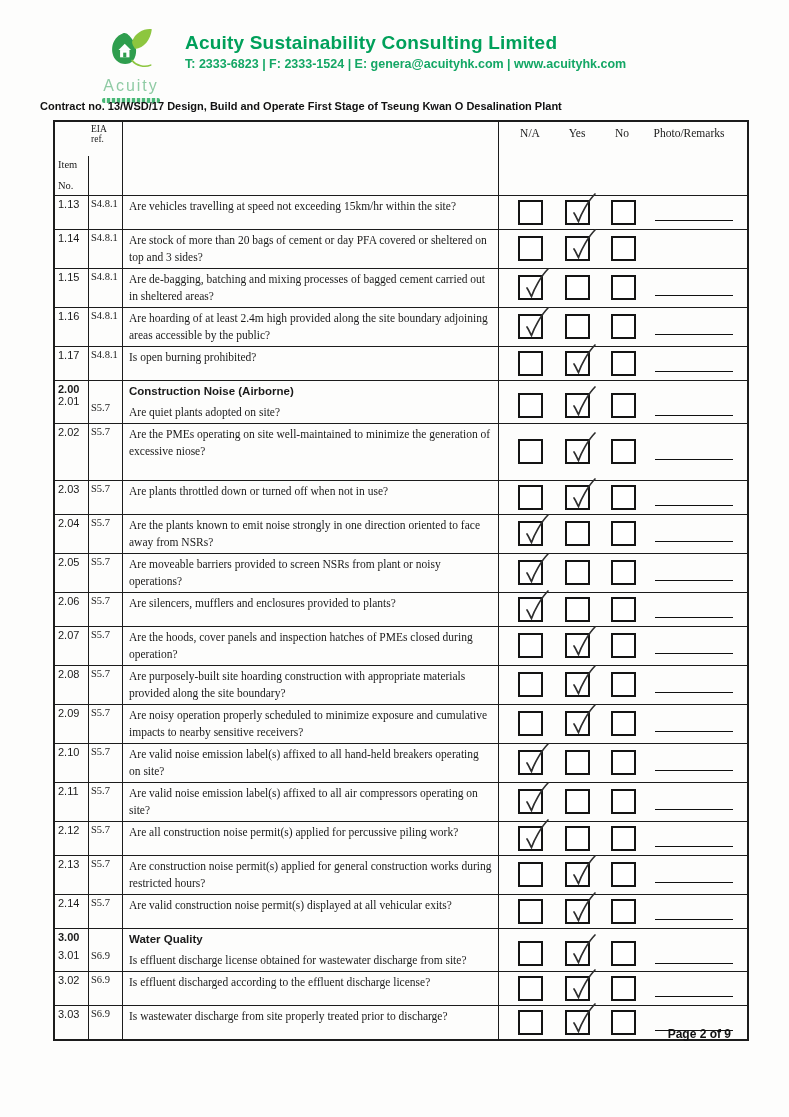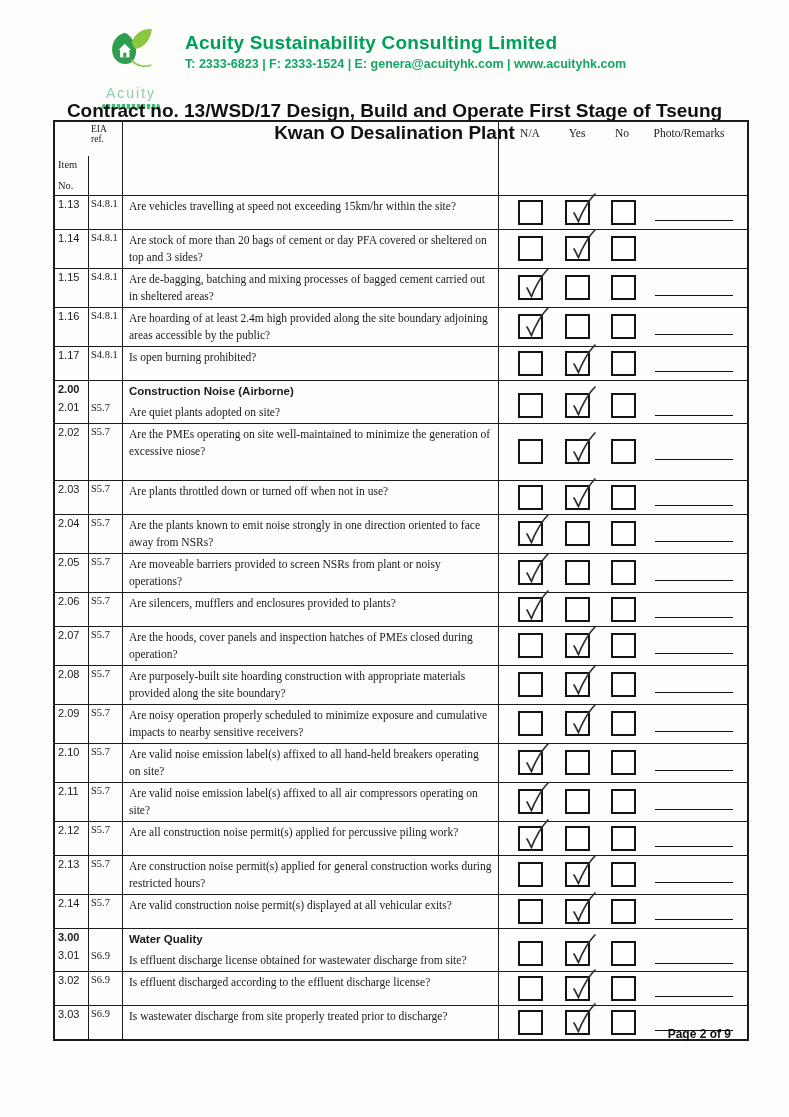--- a/index.html
+++ b/index.html
@@ -3,30 +3,30 @@
 <meta charset="utf-8">
 <style>
   html,body{margin:0;padding:0;background:#ffffff;}
   .page{
     position:relative;width:789px;height:1117px;background:#fdfdfc;
     font-family:"Liberation Sans",sans-serif;color:#1a1a1a;overflow:hidden;
   }
   
   .logo{position:absolute;left:92px;top:26px;width:78px;height:70px;text-align:center;}
   .logo svg{display:block;margin:0 auto;}
-  .logo .logo-word{font-size:14px;letter-spacing:2px;color:#8fcba4;margin-top:13px;}
+  .logo .logo-word{font-size:16px;letter-spacing:2px;color:#8fcba4;margin-top:5px;}
   .logo .logo-tagline{width:58px;height:5px;margin:3px auto 0;
     background:repeating-linear-gradient(90deg,#49b877 0 3px,#d9efe2 3px 5px);
     filter:blur(0.6px);border-radius:2px;}
   .head-block{position:absolute;left:185px;right:20px;top:32px;text-align:left;}
   .co-name{font-size:19px;font-weight:bold;color:#00a05a;letter-spacing:.2px;}
   .co-addr{font-size:12.5px;font-weight:bold;color:#14a765;margin-top:4px;}
   .co-contact{font-size:12.5px;font-weight:bold;color:#14a765;margin-top:3px;}
-  .doc-title{position:absolute;left:40px;right:40px;top:100px;text-align:center;
-    font-size:19px;font-weight:bold;color:#111;}
+  .doc-title{position:absolute;left:40px;right:40px;top:100px;
+    font-size:11px;font-weight:bold;color:#111;}
   
   .tbl{position:absolute;left:53px;top:120px;width:692px;border:2px solid #1c1c1c;font-size:11.5px;}
   .trow{display:flex;border-bottom:1.8px solid #1c1c1c;min-height:33px;background:transparent;}
   .trow:last-child{border-bottom:none;}
   .c-item{width:34px;border-right:1.4px solid #1c1c1c;padding:2px 2px 2px 3px;box-sizing:border-box;}
   .c-ref {width:34px;border-right:1.4px solid #1c1c1c;padding:2px 14px 2px 2px;box-sizing:border-box;}
   .c-q   {flex:1;border-right:1.4px solid #1c1c1c;padding:2px 6px 3px 6px;box-sizing:border-box;
           font-family:"Liberation Serif",serif;line-height:16.5px;}
   .c-checks{width:248px;position:relative;box-sizing:border-box;}
   .itm-no{font-size:11px;}
@@ -195,21 +195,21 @@
                 <path d="M6 21 C8 24 9.5 28 10.5 29.5 C13 22 20 9 27 2" stroke="#2e2e2e" stroke-width="1.7" fill="none" stroke-linecap="round"></path>
               </svg>
             </div>
             <div class="box b-no"></div>
             <div class="remark-line"></div>
           </div>
         </div>
         <div class="trow">
           <div class="c-item">
             <div class="sec-no">2.00</div>
-            <div class="itm-no" style="margin-top: 6px;">2.01</div>
+            <div class="itm-no" style="">2.01</div>
           </div>
           <div class="c-ref">
             <div class="ref-no" style="margin-top: 19px;">S5.7</div>
           </div>
           <div class="c-q">
             <div class="sec-title">Construction Noise (Airborne)</div>
             <div>Are quiet plants adopted on site?</div>
           </div>
           <div class="c-checks bot">
             <div class="box b-na"></div>

